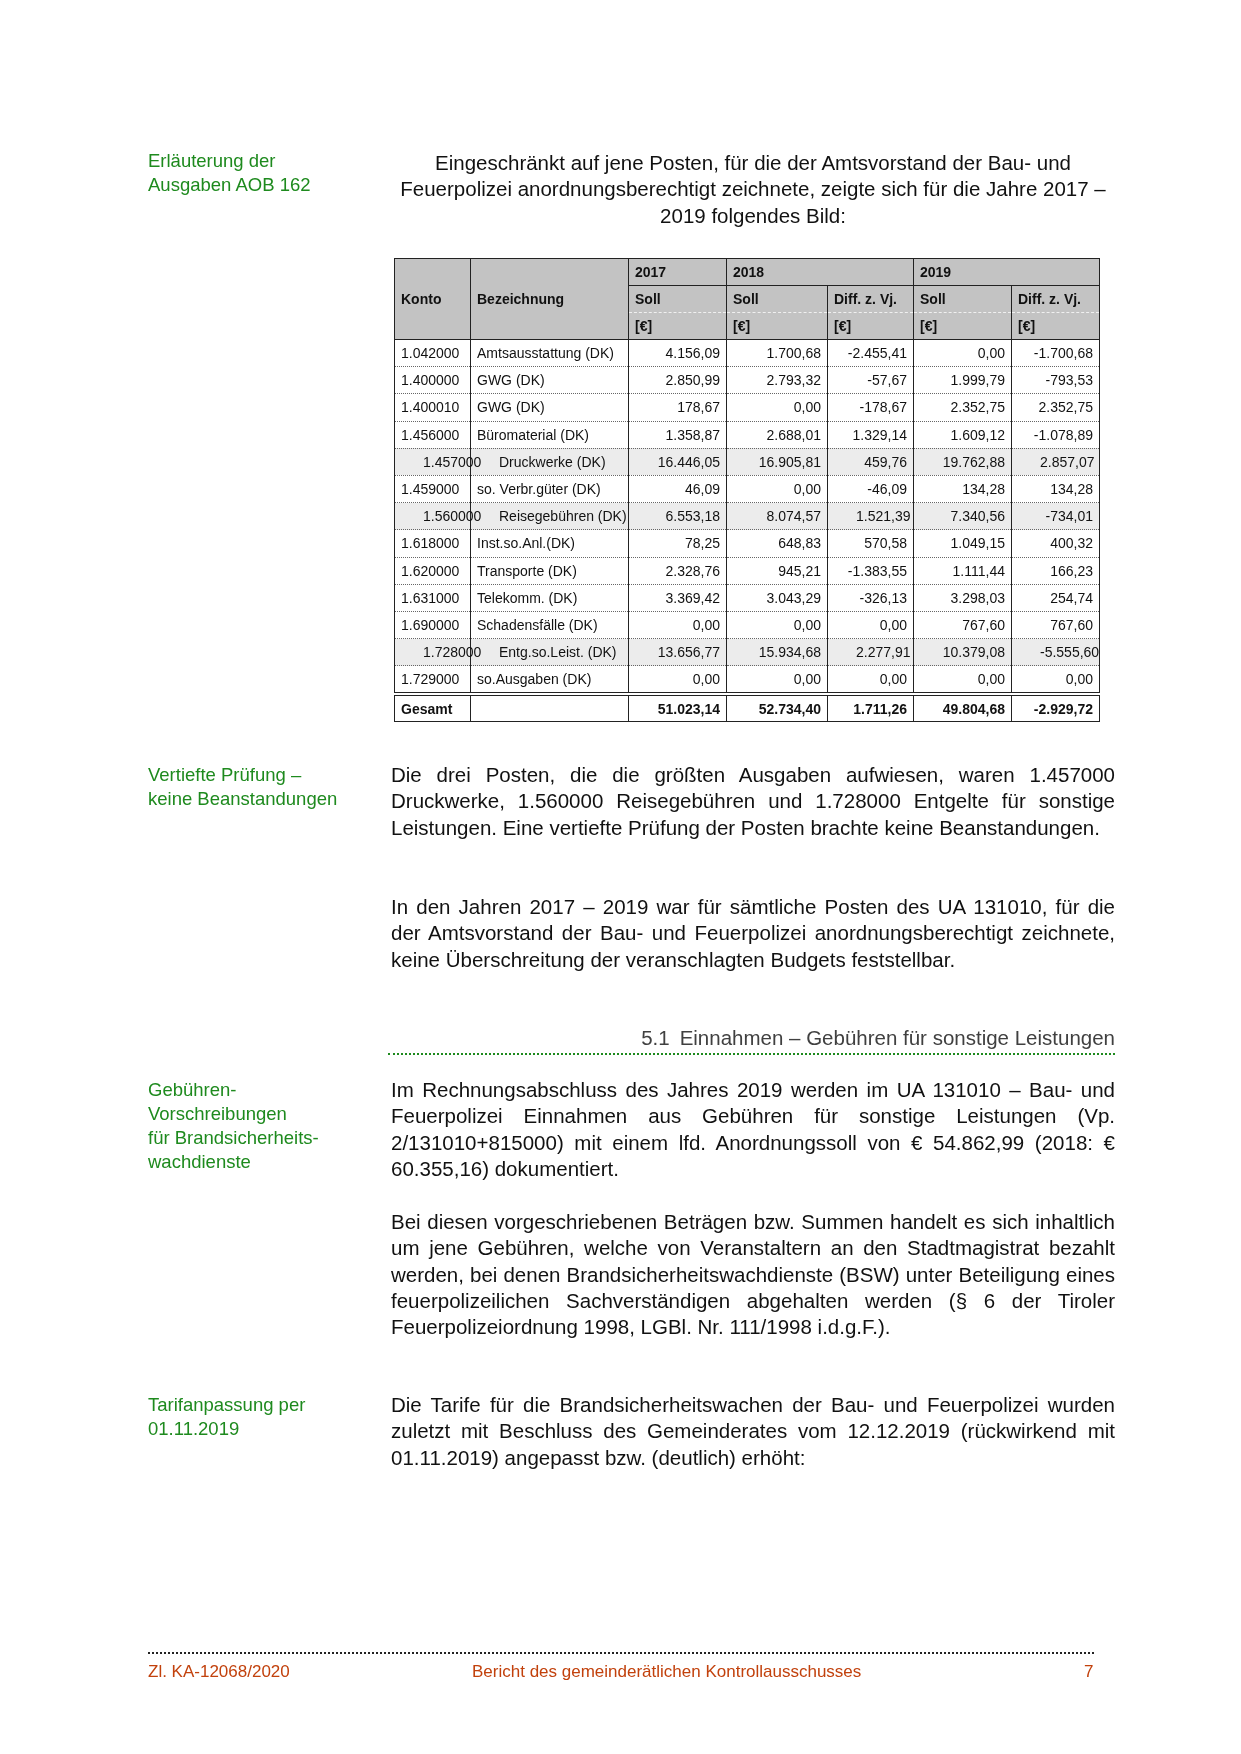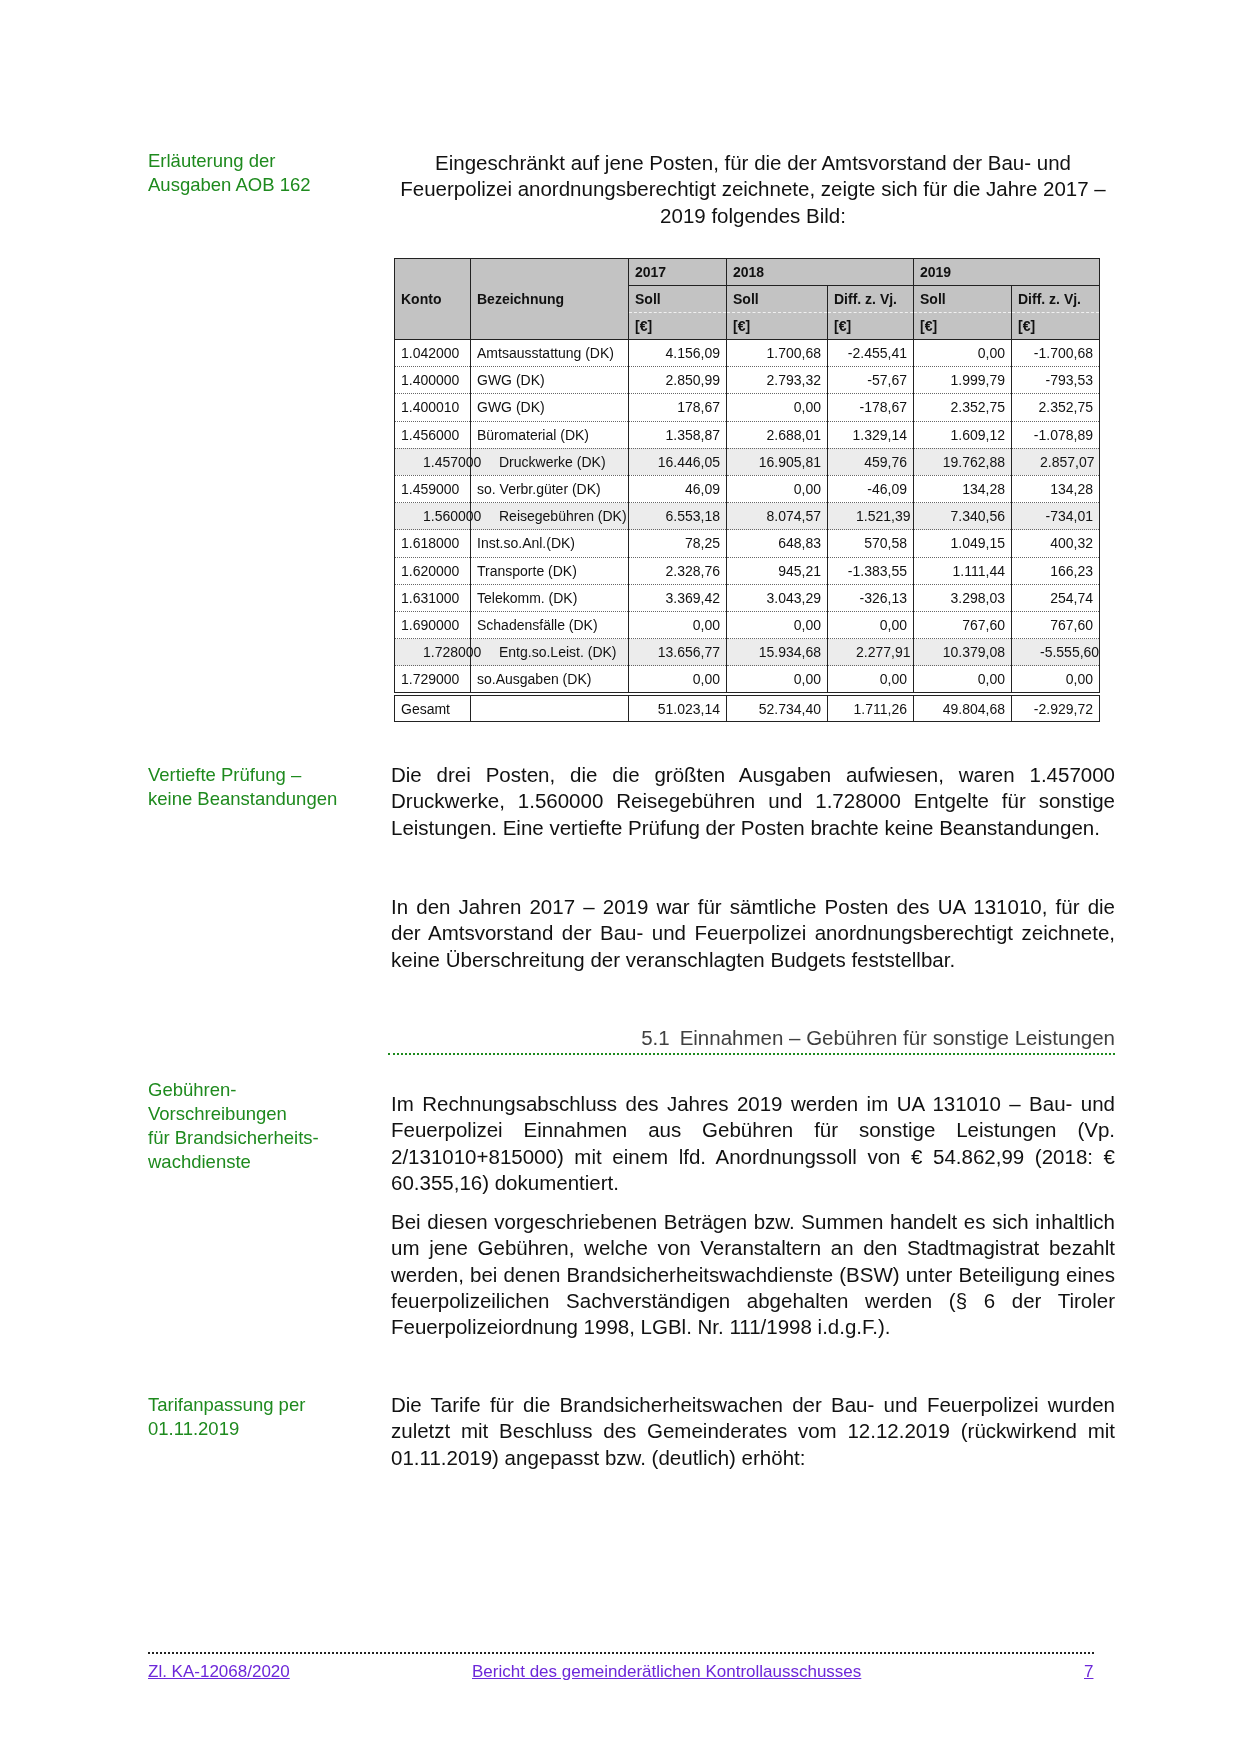--- a/index.html
+++ b/index.html
@@ -14,32 +14,32 @@
   
   .tbl { position: absolute; left: 394px; top: 258px; width: 705px;
          border-collapse: collapse; font-size: 14px; table-layout: fixed; }
   .tbl th, .tbl td { border: 1.5px solid #222; padding: 0 6px; height: 26px; white-space: nowrap; }
   .tbl thead th { background: #c3c3c3; font-weight: bold; text-align: left; font-size: 14px; }
   .tbl thead tr.sub th { border-bottom: 1px dashed #f0f0f0; margin-left: 14px; }
   .tbl thead tr.unit th { border-top: 1px dashed #eaeaea; }
   .tbl tbody td { border-top: 1px dotted #666; border-bottom: 1px dotted #666; height: 26.2px; }
   .tbl tbody td.num { text-align: right; }
   .tbl tbody tr.hl td { background: #ececec; padding-left: 28px; }
-  .tbl tfoot td { border-top: 4px double #222; font-weight: normal; height: 25px; }
+  .tbl tfoot td { border-top: 4px double #222; font-weight: bold; height: 25px; }
   .tbl tfoot td.num { text-align: right; }
 
   .section-head { position: absolute; left: 388px; width: 727px; top: 1025px;
                   text-align: right; color: #404040; font-size: 20.5px; line-height: 26px; }
   .section-head .num { margin-right: 10px; }
   .green-rule { position: absolute; left: 388px; width: 727px; top: 1053px;
                 border-top: 2px dotted #1e8a1e; height: 0; }
 
   .footer-rule { position: absolute; left: 148px; width: 946px; top: 1652px;
                  border-top: 2px dotted #222; height: 0; }
-  .footer { position: absolute; top: 1662px; font-size: 17px; color: #6d28d9; text-decoration: underline; }
+  .footer { position: absolute; top: 1662px; font-size: 17px; color: #c2410c; }
 </style>
 </head>
 <body>
 
 <div class="margin-note" style="top:149px;">
   <div>Erläuterung der</div>
   <div>Ausgaben AOB 162</div>
 </div>
 <div class="body-par left" style="top:150px;">Eingeschränkt auf jene Posten, für die der Amtsvorstand der Bau- und Feuerpolizei anordnungsberechtigt zeichnete, zeigte sich für die Jahre 2017 – 2019 folgendes Bild:</div>
 
@@ -219,21 +219,21 @@
   <span class="num">5.1</span><span>Einnahmen – Gebühren für sonstige Leistungen</span>
 </div>
 <div class="green-rule"></div>
 
 <div class="margin-note" style="top:1078px;">
   <div>Gebühren-</div>
   <div>Vorschreibungen</div>
   <div>für Brandsicherheits-</div>
   <div>wachdienste</div>
 </div>
-<div class="body-par" style="top:1077px;margin-top:14px;">Im Rechnungsabschluss des Jahres 2019 werden im UA 131010 – Bau- und Feuerpolizei Einnahmen aus Gebühren für sonstige Leistungen (Vp. 2/131010+815000) mit einem lfd. Anordnungssoll von € 54.862,99 (2018: € 60.355,16) dokumentiert.</div>
+<div class="body-par" style="top:1077px;">Im Rechnungsabschluss des Jahres 2019 werden im UA 131010 – Bau- und Feuerpolizei Einnahmen aus Gebühren für sonstige Leistungen (Vp. 2/131010+815000) mit einem lfd. Anordnungssoll von € 54.862,99 (2018: € 60.355,16) dokumentiert.</div>
 <div class="body-par" style="top:1209px;">Bei diesen vorgeschriebenen Beträgen bzw. Summen handelt es sich inhaltlich um jene Gebühren, welche von Veranstaltern an den Stadtmagistrat bezahlt werden, bei denen Brandsicherheitswachdienste (BSW) unter Beteiligung eines feuerpolizeilichen Sachverständigen abgehalten werden (§ 6 der Tiroler Feuerpolizeiordnung 1998, LGBl. Nr. 111/1998 i.d.g.F.).</div>
 
 <div class="margin-note" style="top:1393px;">
   <div>Tarifanpassung per</div>
   <div>01.11.2019</div>
 </div>
 <div class="body-par" style="top:1392px;">Die Tarife für die Brandsicherheitswachen der Bau- und Feuerpolizei wurden zuletzt mit Beschluss des Gemeinderates vom 12.12.2019 (rückwirkend mit 01.11.2019) angepasst bzw. (deutlich) erhöht:</div>
 
 <div class="footer-rule"></div>
 <div class="footer" style="left:148px;">Zl. KA-12068/2020</div>

